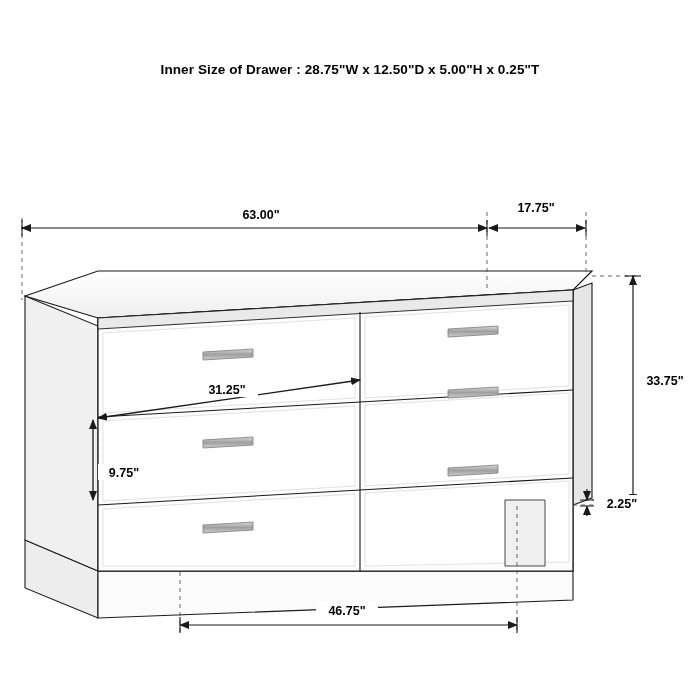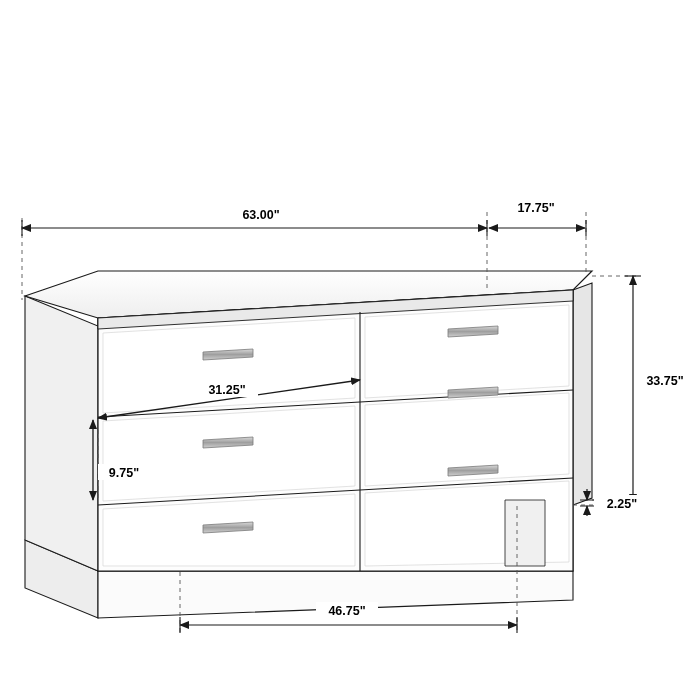--- a/index.html
+++ b/index.html
@@ -43,20 +43,21 @@
     font-size: 12.5px;
     font-weight: bold;
     fill: #000000;
   }
 </style>
 </head>
 <body>
 
 <div id="stage">
 
+  <div id="title">Inner Size of Drawer : 28.75"W x 12.50"D x 5.00"H x 0.25"T</div>
 
   <svg id="drawing" viewBox="0 0 700 700">
     <defs>
       <marker id="arrEnd" markerWidth="10" markerHeight="8" refX="9" refY="4" orient="auto" markerUnits="userSpaceOnUse">
         <path d="M0,0 L10,4 L0,8 z" fill="#1a1a1a"></path>
       </marker>
       <marker id="arrStart" markerWidth="10" markerHeight="8" refX="1" refY="4" orient="auto" markerUnits="userSpaceOnUse">
         <path d="M10,0 L0,4 L10,8 z" fill="#1a1a1a"></path>
       </marker>
       <linearGradient id="topGrad" x1="0" y1="0" x2="0" y2="1">

